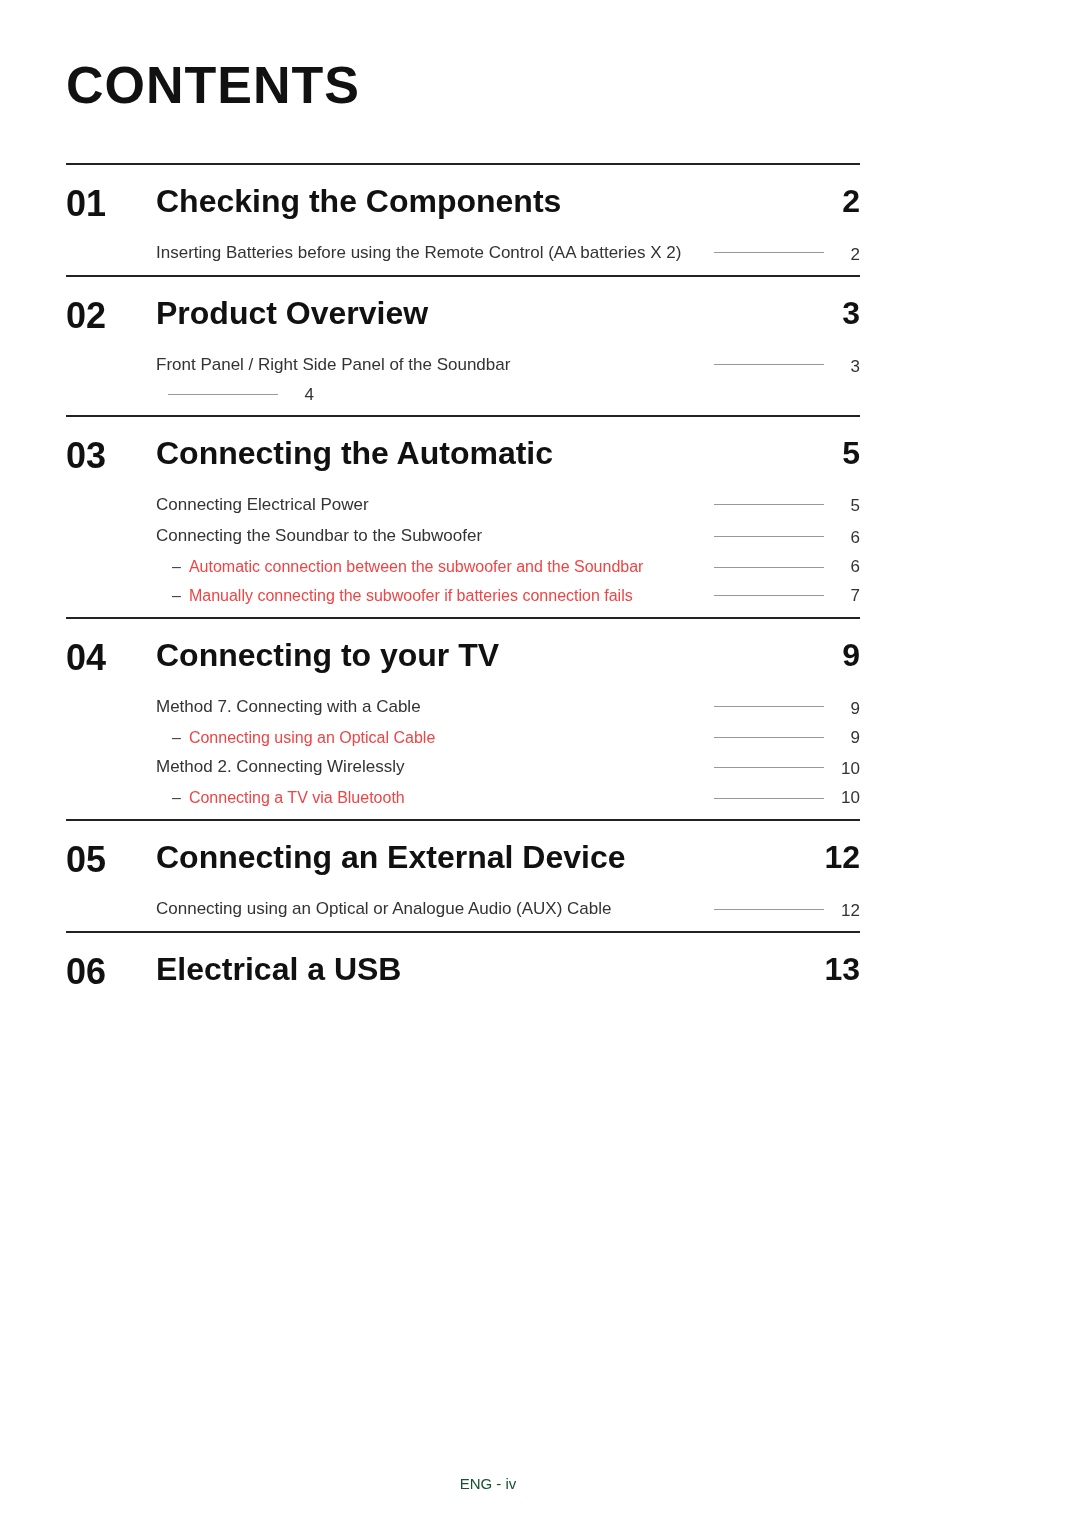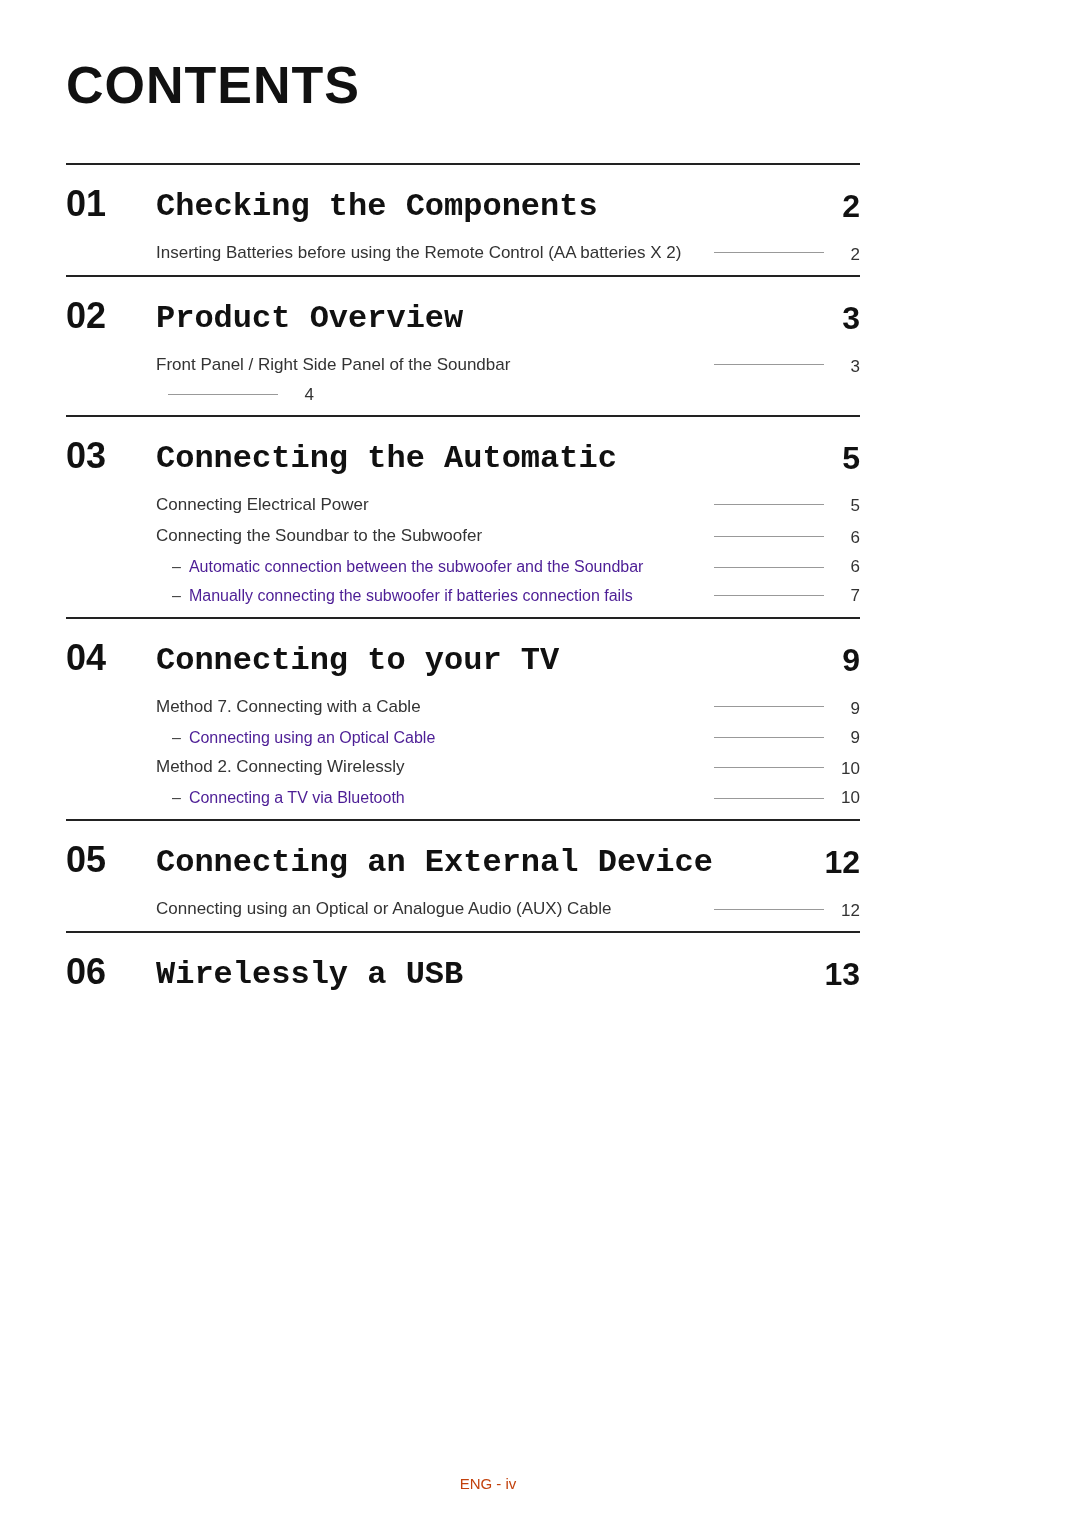--- a/index.html
+++ b/index.html
@@ -29,40 +29,40 @@
       margin-bottom: 48px;
       font-family: 'Arial Black', Arial, sans-serif;
     }
 
     .toc-section {
       margin-bottom: 10px;
     }
 
     .toc-section-header {
       display: flex;
-      align-items: flex-end;
+      align-items: flex-start;
       margin-bottom: 16px;
       padding-top: 18px;
       border-top: 2px solid #222222;
     }
 
     .section-number {
       font-size: 36px;
       font-weight: 900;
       color: #111111;
       min-width: 90px;
       font-family: 'Arial Black', Arial, sans-serif;
     }
 
     .section-title {
       font-size: 32px;
       font-weight: 800;
       color: #111111;
       flex: 1;
-      font-family: Liberation Mono, monospace;
+      font-family: Liberation Sans, sans-serif;
     }
 
     .section-page {
       font-size: 32px;
       font-weight: 900;
       color: #111111;
       font-family: 'Arial Black', Arial, sans-serif;
     }
 
     .toc-entries {
@@ -107,38 +107,38 @@
       align-items: center;
       margin-bottom: 6px;
       padding-left: 16px;
       font-size: 16px;
       color: #444444;
     }
 
     .toc-sub-entry-label {
       flex: 1;
       font-size: 16px;
-      color: #4c1d95;
+      color: #ef4444;
       padding-right: 12px;
       line-height: 1.4;
     }
 
     .sub-dash {
       margin-right: 8px;
       color: #444444;
     }
 
     .footer {
       position: absolute;
       bottom: 40px;
       left: 0;
       right: 0;
       text-align: center;
       font-size: 15px;
-      color: #c2410c;
+      color: #14532d;
     }
   </style>
 </head>
 <body>
 
 <div class="page">
 
   <h1 class="page-title">CONTENTS</h1>
 
   <div id="toc-container">
@@ -246,20 +246,20 @@
           <div class="toc-entry">
             <span class="toc-entry-label">Connecting using an Optical or Analogue Audio (AUX) Cable</span>
             <span class="toc-entry-dots"></span>
             <span class="toc-entry-page">12</span>
           </div>
         </div>
       </div>
       <div class="toc-section">
         <div class="toc-section-header">
           <span class="section-number">06</span>
-          <span class="section-title">Wirelessly a USB</span>
+          <span class="section-title">Electrical a USB</span>
           <span class="section-page">13</span>
         </div>
       </div>
     </div>
 
   <div class="footer">ENG - iv</div>
 </div>
 
 </body></html>

